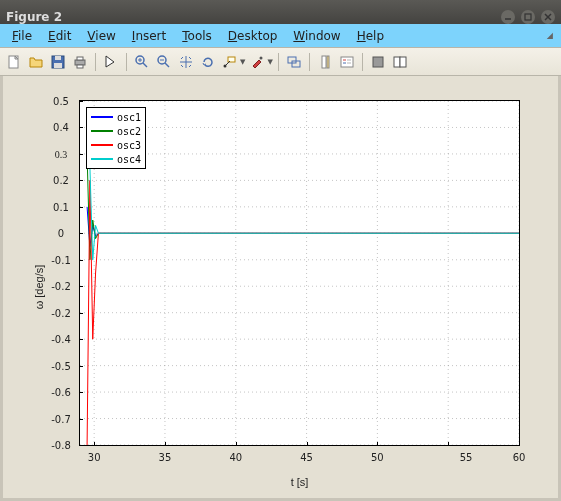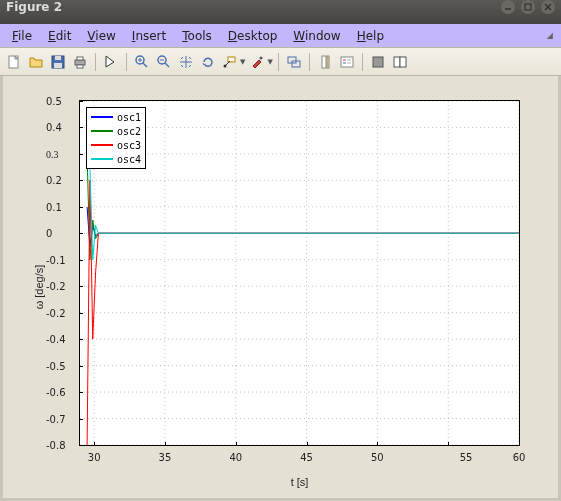--- a/index.html
+++ b/index.html
@@ -1,45 +1,45 @@
 <!DOCTYPE html>
 <html><head>
 <meta charset="utf-8">
 <style>
   * { box-sizing: border-box; margin: 0; padding: 0; }
   body { font-family: "DejaVu Sans", Arial, sans-serif; font-size: 12px; background: #d9d9d9; width: 561px; height: 501px; overflow: hidden; }
   
   .window { width: 561px; height: 501px; display: flex; flex-direction: column; }
   
-  .titlebar { height: 24px; background: linear-gradient(#5a5955, #444340); display: flex; align-items: flex-start; padding: 0 6px; color: #ddd; font-weight: bold; }
+  .titlebar { height: 24px; background: linear-gradient(#5a5955, #444340); display: flex; align-items: flex-end; padding: 0 6px; color: #ddd; font-weight: bold; }
   .titlebar-title { flex: 1; font-size: 12px; }
   .titlebar-controls { display: flex; gap: 6px; }
   .tb-btn { width: 14px; height: 14px; border-radius: 7px; background: #6a6964; display: flex; align-items: center; justify-content: center; font-size: 9px; color: #333; cursor: pointer; }
   
-  .menubar { height: 24px; background: #c4b5fd; border-bottom: 1px solid #b8b5a9; display: flex; align-items: center; padding: 0 4px; position: relative; }
+  .menubar { height: 24px; background: #7dd3fc; border-bottom: 1px solid #b8b5a9; display: flex; align-items: center; padding: 0 4px; position: relative; }
   .menu-item { padding: 3px 8px; cursor: pointer; color: #222; }
   .menu-item u { text-decoration: underline; }
   .menu-arrow { position: absolute; right: 8px; color: #666; font-size: 8px; }
   
   .toolbar { height: 28px; background: linear-gradient(#f4f1e8, #e8e4d8); border-bottom: 1px solid #b8b5a9; display: flex; align-items: center; padding: 0 4px; gap: 2px; }
   .tool-btn { width: 20px; height: 20px; display: flex; align-items: center; justify-content: center; cursor: pointer; border-radius: 2px; }
   .sep { width: 1px; height: 18px; background: #b8b5a9; margin: 0 3px; }
   .dd { font-size: 7px; color: #555; margin-left: -2px; }
   
   .client { flex: 1; background: #e4e0d3; position: relative; overflow: hidden; border-left: 3px solid #c8c4b8; border-right: 3px solid #c8c4b8; border-bottom: 3px solid #c8c4b8; }
   
   .figure-area { position: absolute; inset: 8px; }
   
   .plot-box { position: absolute; left: 68px; top: 16px; right: 30px; bottom: 44px; background: #fff; border: 1px solid #000; }
   
   .ylabel { position: absolute; left: 6px; top: 50%; transform: translateY(-50%) rotate(-90deg); transform-origin: center; font-family: Arial; font-size: 11px; color: #222; white-space: nowrap; }
   .xlabel { position: absolute; left: 68px; right: 30px; bottom: 2px; text-align: center; font-family: Arial; font-size: 11px; color: #222; }
   
   .xtick { position: absolute; bottom: -18px; font-size: 10px; color: #222; transform: translateX(-50%); }
-  .ytick { position: absolute; left: -34px; font-size: 10px; color: #222; transform: translateY(-50%); text-align: left; width: 30px; }
+  .ytick { position: absolute; left: -34px; font-size: 10px; color: #222; transform: translateY(-50%); text-align: center; width: 30px; }
   .xtick-mark { position: absolute; bottom: -1px; width: 1px; height: 4px; background: #000; }
   .ytick-mark { position: absolute; left: -1px; height: 1px; width: 4px; background: #000; }
   
   .legend { position: absolute; background: #fff; border: 1px solid #000; padding: 2px 4px; font-family: monospace; font-size: 10px; z-index: 5; }
   .legend-row { display: flex; align-items: center; gap: 4px; height: 14px; }
   .legend-line { width: 22px; height: 1.5px; }
 
   svg.grid { position: absolute; inset: 0; width: 100%; height: 100%; }
   svg.traces { position: absolute; inset: 0; width: 100%; height: 100%; }
 </style>

